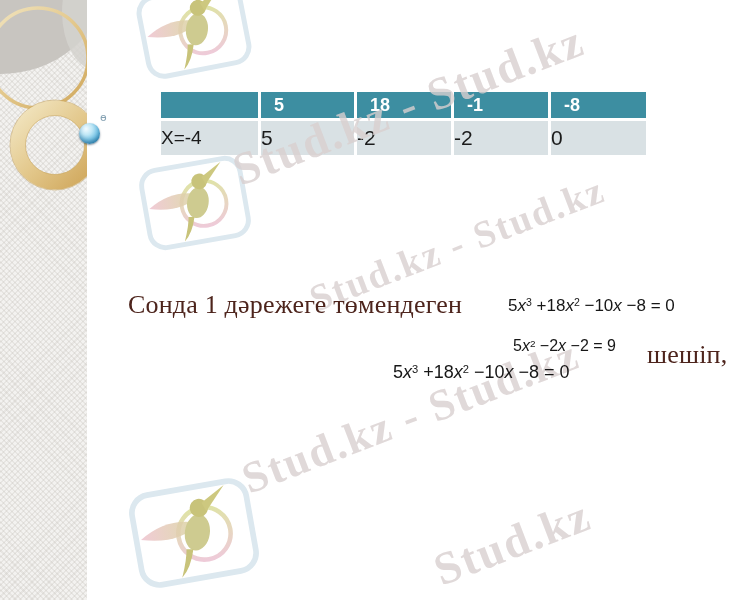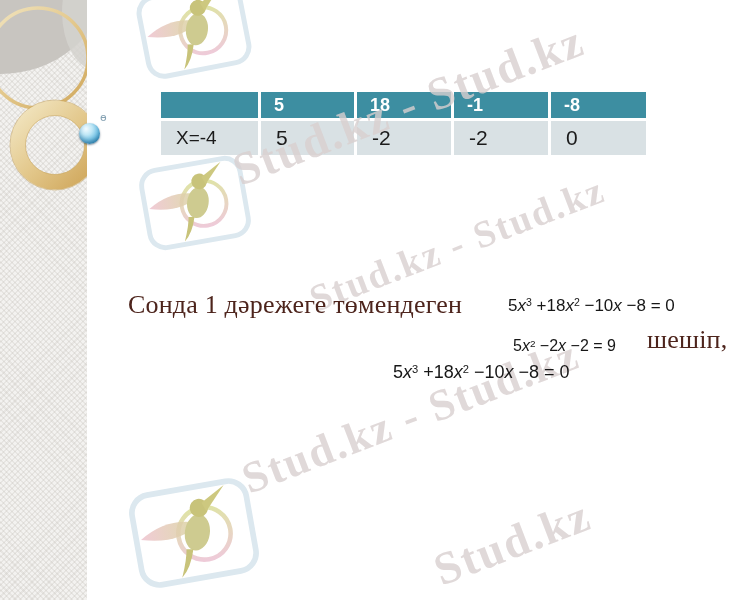--- a/index.html
+++ b/index.html
@@ -26,21 +26,21 @@
   .logo-mid{left:140px;top:160px;transform:rotate(-10deg);}
   .logo-btm{left:131px;top:483px;transform:rotate(-10deg);}
 
   
   .ctable{position:absolute;left:161px;top:92px;display:grid;z-index:2;
     grid-template-columns:97px 93px 94px 94px 95px;
     grid-template-rows:26px 34px;gap:3px;}
   .hcell{background:#3d8ea1;color:#ffffff;font-weight:bold;font-size:18px;
     display:flex;align-items:center;padding-left:13px;}
   .dcell{background:#d9e1e4;color:#1b1b1b;font-size:21px;
-    display:flex;align-items:center;padding-left:15px;}
+    display:flex;align-items:center;padding-left:0;}
   .dcell.rowlabel{font-size:19px;}
 
   
   .ptext{position:absolute;z-index:6;color:#4d241c;font-family:"Liberation Serif",serif;
     font-size:26px;white-space:nowrap;letter-spacing:.2px;}
   .frm{position:absolute;z-index:6;color:#171717;font-family:Liberation Sans, sans-serif;
     white-space:pre;}
   .frm i{font-style:italic;}
   .frm sup{font-size:.62em;position:relative;top:-.45em;vertical-align:baseline;}
   .frm-1{left:508px;top:296px;font-size:17px;}
@@ -124,21 +124,21 @@
     <div class="hcell">-1</div>
     <div class="hcell">-8</div>
     <div class="dcell rowlabel">X=-4</div>
     <div class="dcell">5</div>
     <div class="dcell">-2</div>
     <div class="dcell">-2</div>
     <div class="dcell">0</div>
   </div>
 
   <div class="ptext" style="left:128px;top:290px;">Сонда 1 дәрежеге төмендеген</div>
-  <div class="ptext" style="left:647px;top:325px;text-align:center;">шешіп,</div>
+  <div class="ptext" style="left:647px;top:340px;text-align:center;">шешіп,</div>
 
   <span class="frm frm-1"><span>5</span><i>x</i><sup>3</sup><span> +18</span><i>x</i><sup>2</sup><span> −10</span><i>x</i><span> −8 = 0</span></span>
 
   <span class="frm frm-2"><span>5</span><i>x</i><sup>2</sup><span> −2</span><i>x</i><span> −2 = 9</span></span>
 
   <span class="frm frm-3"><span>5</span><i>x</i><sup>3</sup><span> +18</span><i>x</i><sup>2</sup><span> −10</span><i>x</i><span> −8 = 0</span></span>
 
   <div class="wm wm-a">Stud.kz - Stud.kz</div>
   <div class="wm wm-b">Stud.kz - Stud.kz</div>
   <div class="wm wm-c">Stud.kz - Stud.kz</div>

